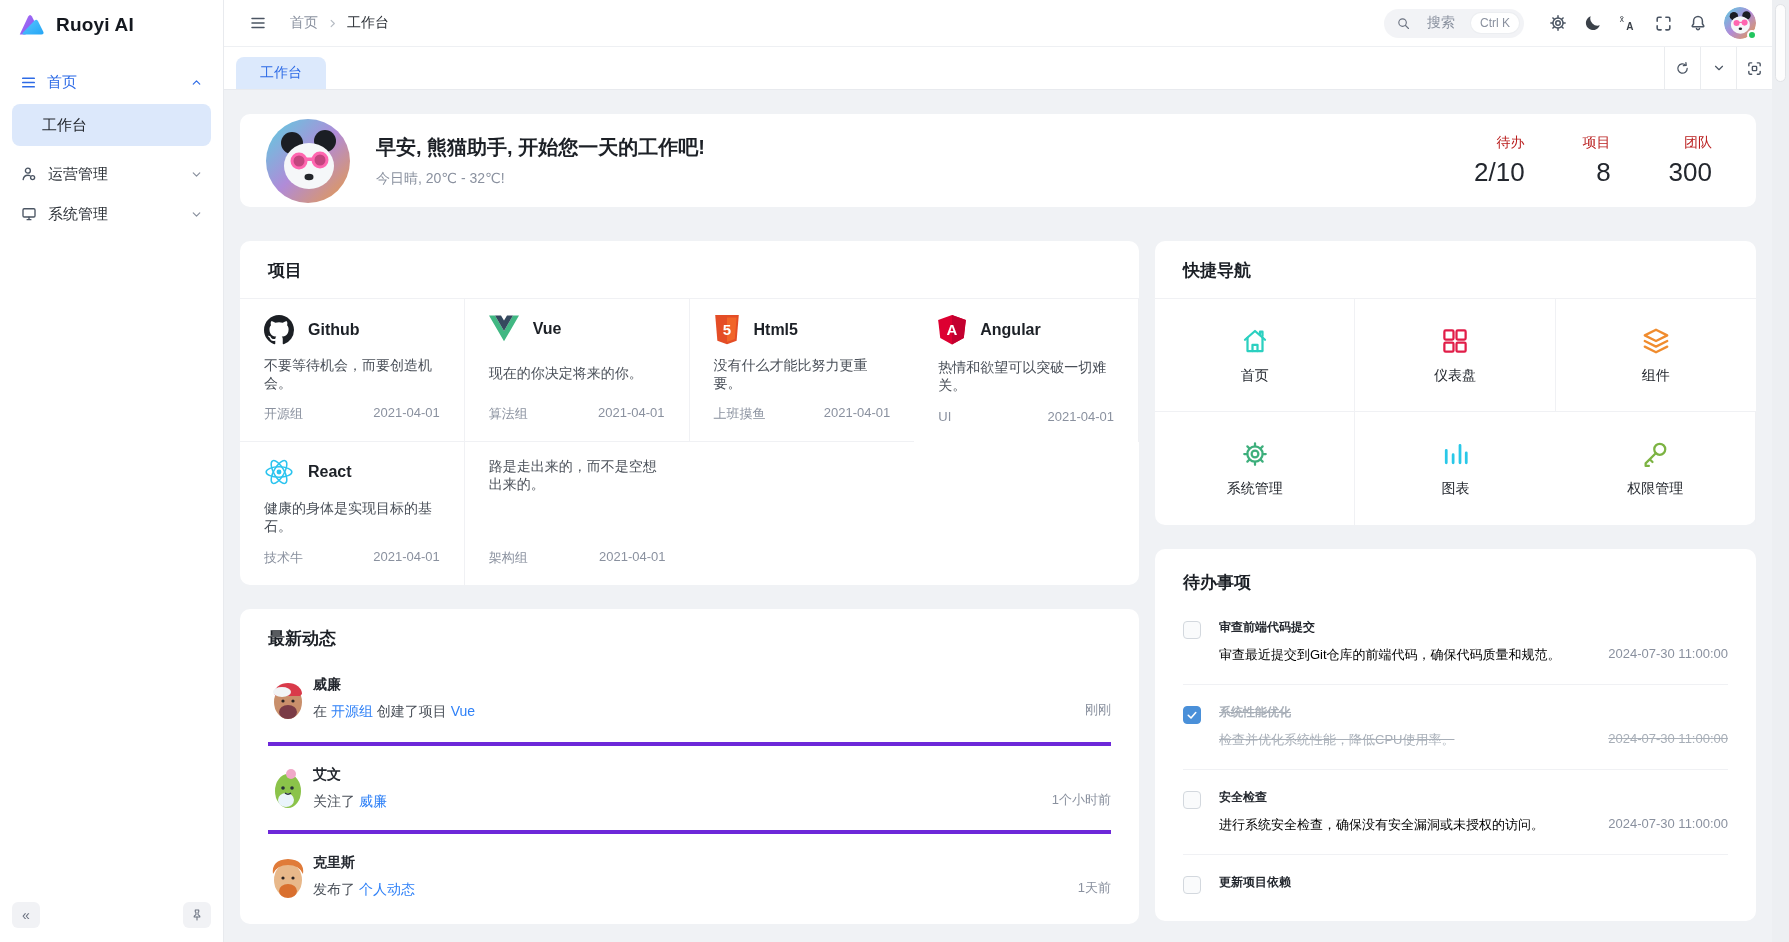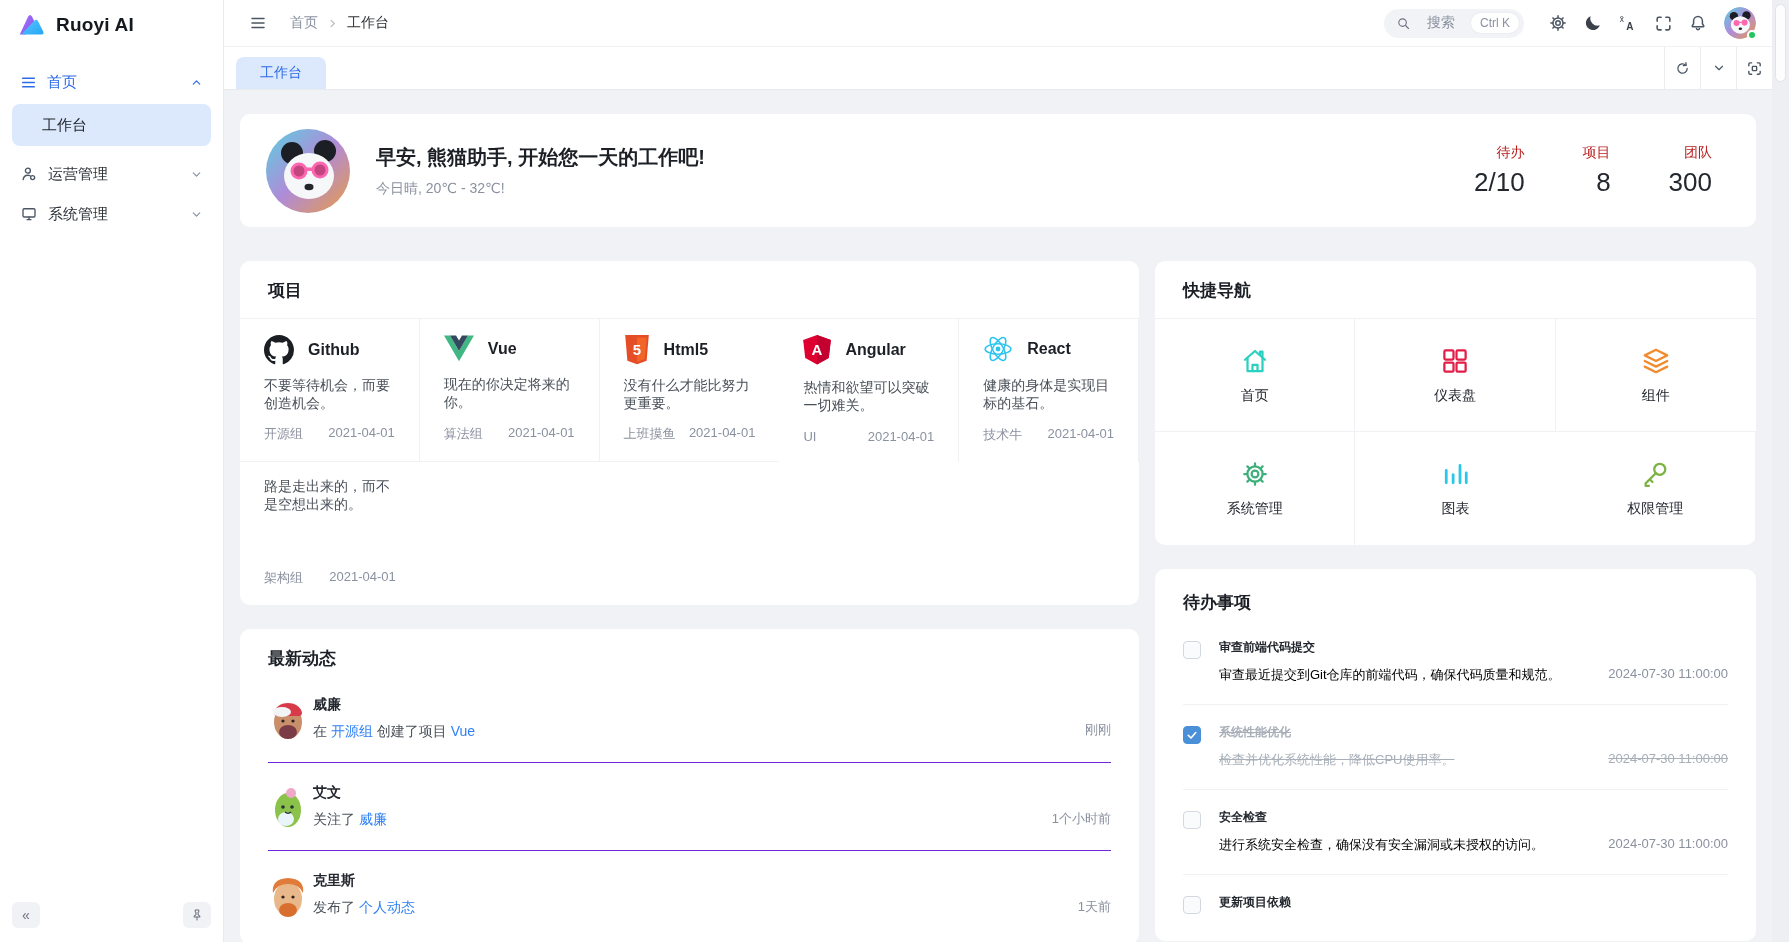--- a/index.html
+++ b/index.html
@@ -37,51 +37,51 @@
   .status-dot { position:absolute; right:-1px; bottom:-1px; width:10px; height:10px; background:#22c55e; border:2px solid #fff; border-radius:50%; }
 
   #tabbar { height:43px; display:flex; align-items:flex-end; border-bottom:1px solid #e8eaee; background:#fff; padding-left:12px; }
   .tab-active { height:32px; min-width:90px; display:flex; align-items:center; justify-content:center; background:#dce9fc; color:#2e6be6; font-size:14px; border-radius:8px 8px 0 0; padding:0 24px; cursor:pointer; }
   .tab-controls { margin-left:auto; display:flex; height:100%; }
   .tab-ctrl { width:36px; height:100%; display:flex; align-items:center; justify-content:center; border-left:1px solid #eaecef; color:#4b5563; cursor:pointer; }
 
   #content { flex:1; background:#f0f2f5; padding:24px 16px 0; overflow:hidden; display:flex; flex-direction:column; min-height:0; }
 
   
-  .welcome-card { height:113px; background:#fff; border-radius:10px; display:flex; align-items:center; padding:0 44px 0 26px; margin-bottom:34px; }
+  .welcome-card { height:93px; background:#fff; border-radius:10px; display:flex; align-items:center; padding:0 44px 0 26px; margin-bottom:34px; }
   .welcome-text { margin-left:26px; }
   .welcome-title { font-size:20px; font-weight:bold; color:#1c2026; }
   .welcome-sub { margin-top:9px; font-size:14px; color:#8a919f; }
   .stats { margin-left:auto; display:flex; gap:58px; }
   .stat { text-align:right; }
   .stat-label { font-size:14px; color:#b91c1c; }
   .stat-value { font-size:26px; color:#23272e; margin-top:5px; }
 
   .columns { display:flex; gap:16px; align-items:flex-start; flex:1; min-height:0; }
   .col-left { flex:1; min-width:0; }
   .col-right { width:601px; min-width:601px; }
 
   .panel { background:#fff; border-radius:10px; }
   .panel-header { padding:18px 28px 16px; font-size:17px; font-weight:bold; color:#1c2026; }
   .panel-header.divided { border-bottom:1px solid #f0f1f4; }
 
   
-  .proj-grid { display:grid; grid-template-columns:1fr 1fr 1fr 1fr 1fr; }
+  .proj-grid { display:grid; grid-template-columns:1fr 1fr 1fr 1fr; }
   .proj-cell { height:143px; padding:16px 24px 18px; display:flex; flex-direction:column; justify-content:space-between; cursor:pointer; }
   .proj-cell.br { border-right:1px solid #f0f1f4; }
   .proj-cell.bb { border-bottom:1px solid #f0f1f4; }
   .proj-name-row { display:flex; align-items:center; gap:14px; }
   .proj-name { font-size:16px; font-weight:bold; color:#1c2026; }
   .proj-desc { font-size:14px; color:#4a5059; }
   .proj-foot { display:flex; justify-content:space-between; font-size:13px; color:#8a919f; }
 
   
   .news-list { padding:0 28px 6px; }
   .news-row { display:flex; align-items:center; gap:5px; height:88px; }
-  .news-row + .news-row { border-top:1px solid #6d28d9; }
+  .news-row + .news-row { border-top:4px solid #6d28d9; }
   .news-name { font-size:14px; font-weight:bold; color:#23272e; margin-bottom:9px; }
   .news-action { font-size:14px; color:#4a5059; }
   .news-link { color:#2f81f7; cursor:pointer; }
   .news-time { margin-left:auto; font-size:13px; color:#8a919f; transform:translateY(12px); white-space:nowrap; }
 
   
   .nav-grid { display:grid; grid-template-columns:1fr 1fr 1fr; }
   .nav-cell { height:113px; display:flex; flex-direction:column; align-items:center; justify-content:center; gap:11px; cursor:pointer; }
   .nav-cell.br { border-right:1px solid #f0f1f4; }
   .nav-cell.bb { border-bottom:1px solid #f0f1f4; }

